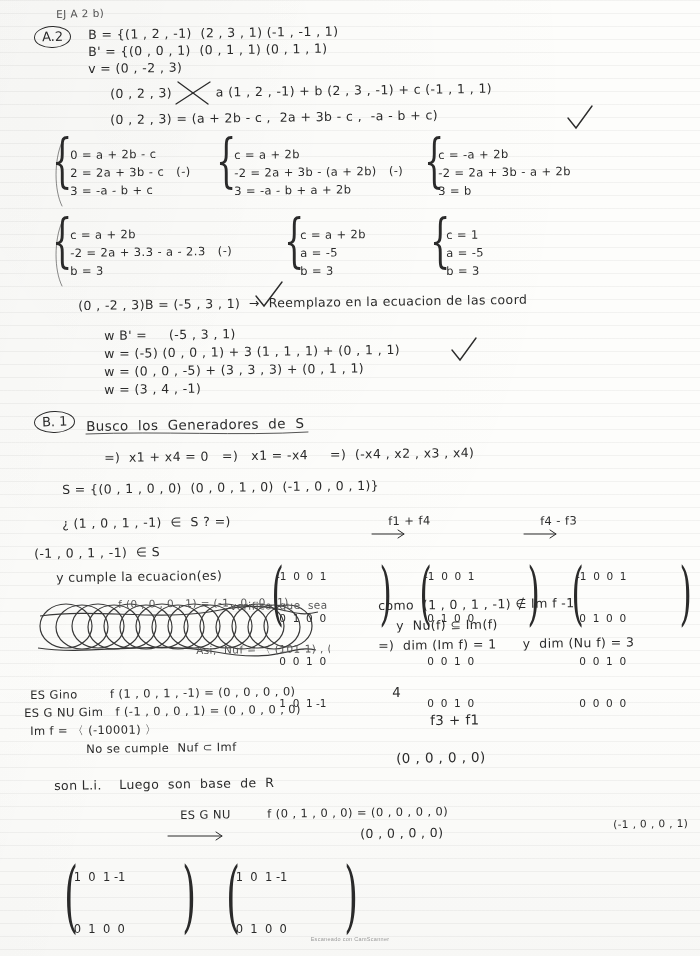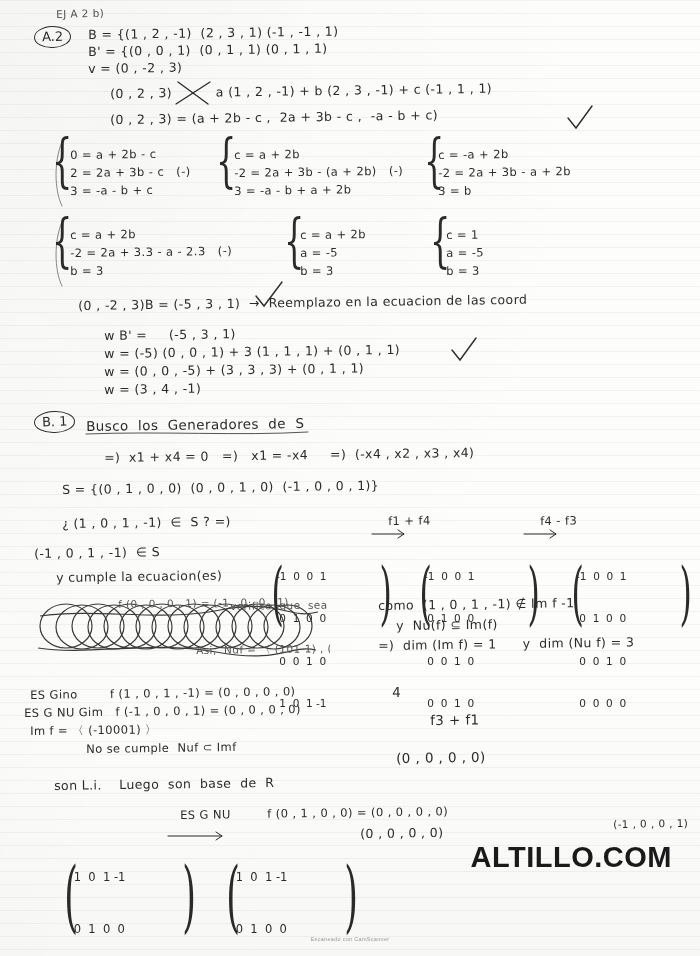--- a/index.html
+++ b/index.html
@@ -318,15 +318,14 @@
       <path d="M168 836 L222 836" stroke-width="1.0"></path>
       <path d="M216 832 L222 836 L216 840" stroke-width="1.0"></path>
 
       <path d="M62 142 C54 160, 54 190, 62 206" stroke-width="1.0" opacity="0.55"></path>
       <path d="M62 222 C54 240, 54 270, 62 286" stroke-width="1.0" opacity="0.55"></path>
     </g>
   </svg>
 
   <div id="paper-shade"></div>
 
-  <div id="watermark">ALTILLO.COM</div>
   <div id="scan-footer">Escaneado con CamScanner</div>
 </div>
 
 </body></html>

